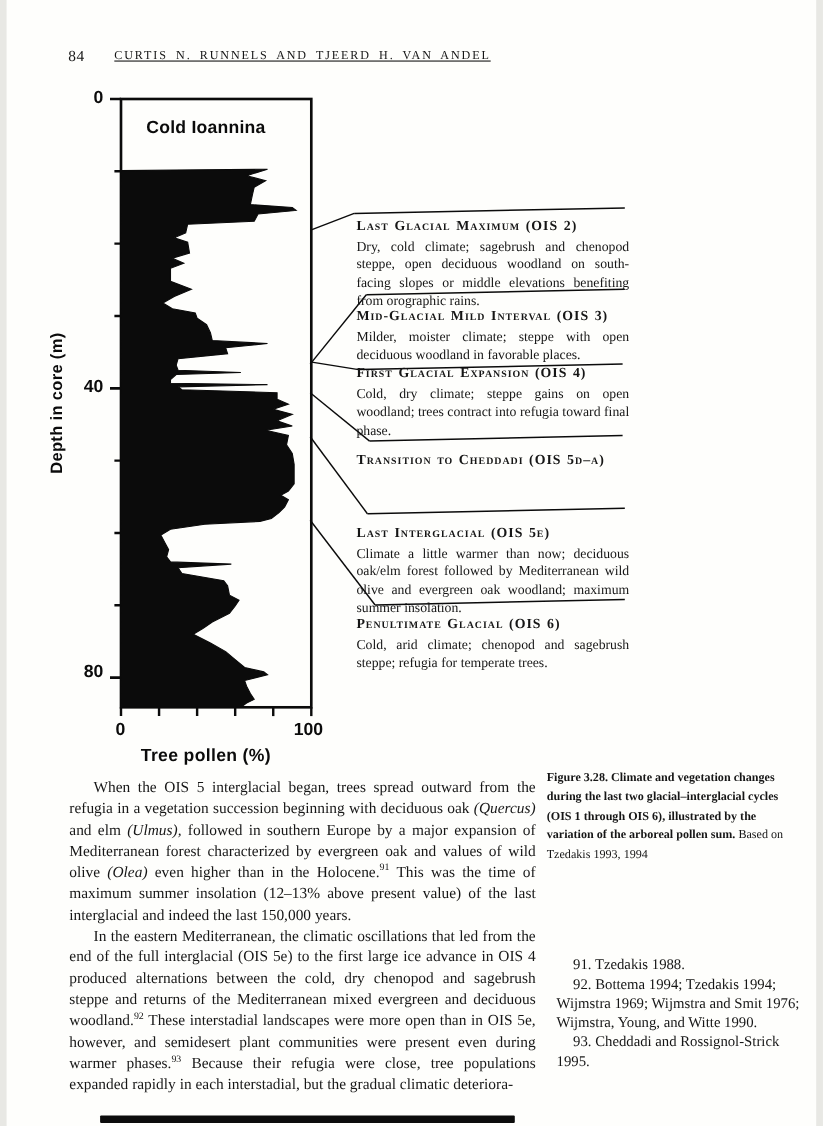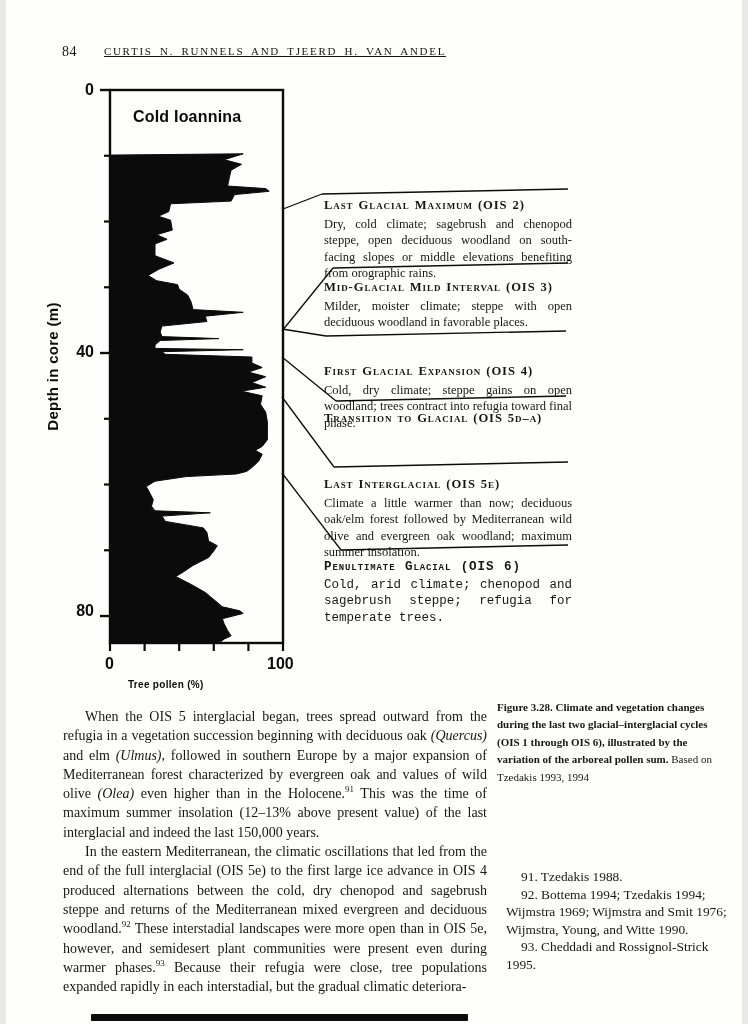--- a/index.html
+++ b/index.html
@@ -7,21 +7,21 @@
         font-family:"Liberation Serif", serif;color:#161616;}
   .abs{position:absolute;}
   
   .folio{left:56px;top:44px;font-size:14px;letter-spacing:.5px;}
   .runhead{left:57px;top:45px;width:424px;text-align:center;font-size:11px;letter-spacing:1.7px;word-spacing:3px;text-decoration:underline;}
   
   .chlab{font-family:"Liberation Sans", sans-serif;font-weight:bold;color:#0b0b0b;}
   .ytick{width:34px;text-align:right;font-size:16px;}
   .xtick{font-size:16px;}
   .site{font-size:16px;letter-spacing:.2px;}
-  .xaxis-title{font-size:10px;letter-spacing:.3px;}
+  .xaxis-title{font-size:16px;letter-spacing:.3px;}
   .yaxis-title{font-size:15px;letter-spacing:.3px;transform:rotate(-90deg);transform-origin:center;white-space:nowrap;}
   
   .zone{left:318px;width:248px;}
   .zone h3{margin:0 0 3px 0;font-size:12.6px;font-weight:bold;font-variant:small-caps;
            letter-spacing:.9px;word-spacing:1px;white-space:nowrap;}
   .zone p{margin:0;font-size:12.5px;line-height:16.4px;text-align:justify;}
   
   .bodycol{left:57px;top:707px;width:424px;font-size:14px;line-height:19.3px;text-align:justify;}
   .bodycol p{margin:0;text-indent:22px;}
   .it{font-style:italic;}
@@ -84,32 +84,32 @@
   <div class="abs chlab yaxis-title" style="left:-22px;top:358px;width:136px;text-align:center;">Depth in core (m)</div>
 
   <div class="abs zone" style="top:198px;">
     <h3>Last Glacial Maximum (OIS 2)</h3>
     <p>Dry, cold climate; sagebrush and chenopod steppe, open deciduous woodland on south-facing slopes or middle elevations benefiting from orographic rains.</p>
   </div>
   <div class="abs zone" style="top:280px;">
     <h3>Mid-Glacial Mild Interval (OIS 3)</h3>
     <p>Milder, moister climate; steppe with open deciduous woodland in favorable places.</p>
   </div>
-  <div class="abs zone" style="top:364px;">
+  <div class="abs zone" style="top:332px;">
     <h3>First Glacial Expansion (OIS 4)</h3>
     <p>Cold, dry climate; steppe gains on open woodland; trees contract into refugia toward final phase.</p>
   </div>
   <div class="abs zone" style="top:411px;">
-    <h3>Transition to Glacial (OIS 5d–a)</h3>
+    <h3>Transition to Cheddadi (OIS 5d–a)</h3>
   </div>
   <div class="abs zone" style="top:477px;">
     <h3>Last Interglacial (OIS 5e)</h3>
     <p>Climate a little warmer than now; deciduous oak/elm forest followed by Mediterranean wild olive and evergreen oak woodland; maximum summer insolation.</p>
   </div>
-  <div class="abs zone" style="top:560px;font-family:Liberation Mono, monospace;">
+  <div class="abs zone" style="top:560px;">
     <h3>Penultimate Glacial (OIS 6)</h3>
     <p>Cold, arid climate; chenopod and sagebrush steppe; refugia for temperate trees.</p>
   </div>
 
   <div class="abs bodycol">
     <p><span>When the OIS 5 interglacial began, trees spread outward from the refugia in a vegetation succession beginning with deciduous oak </span><span class="it">(Quercus)</span><span> and elm </span><span class="it">(Ulmus),</span><span> followed in southern Europe by a major expansion of Mediterranean forest characterized by evergreen oak and values of wild olive </span><span class="it">(Olea)</span><span> even higher than in the Holocene.</span><sup>91</sup><span> This was the time of maximum summer insolation (12–13% above present value) of the last interglacial and indeed the last 150,000 years.</span></p>
     <p><span>In the eastern Mediterranean, the climatic oscillations that led from the end of the full interglacial (OIS 5e) to the first large ice advance in OIS 4 produced alternations between the cold, dry chenopod and sagebrush steppe and returns of the Mediterranean mixed evergreen and deciduous woodland.</span><sup>92</sup><span> These interstadial landscapes were more open than in OIS 5e, however, and semidesert plant communities were present even during warmer phases.</span><sup>93</sup><span> Because their refugia were close, tree populations expanded rapidly in each interstadial, but the gradual climatic deteriora-</span></p>
   </div>
 
   <div class="abs caption"><span class="bd">Figure 3.28. Climate and vegetation changes during the last two glacial–interglacial cycles (OIS 1 through OIS 6), illustrated by the variation of the arboreal pollen sum.</span><span> Based on Tzedakis 1993, 1994</span></div>

